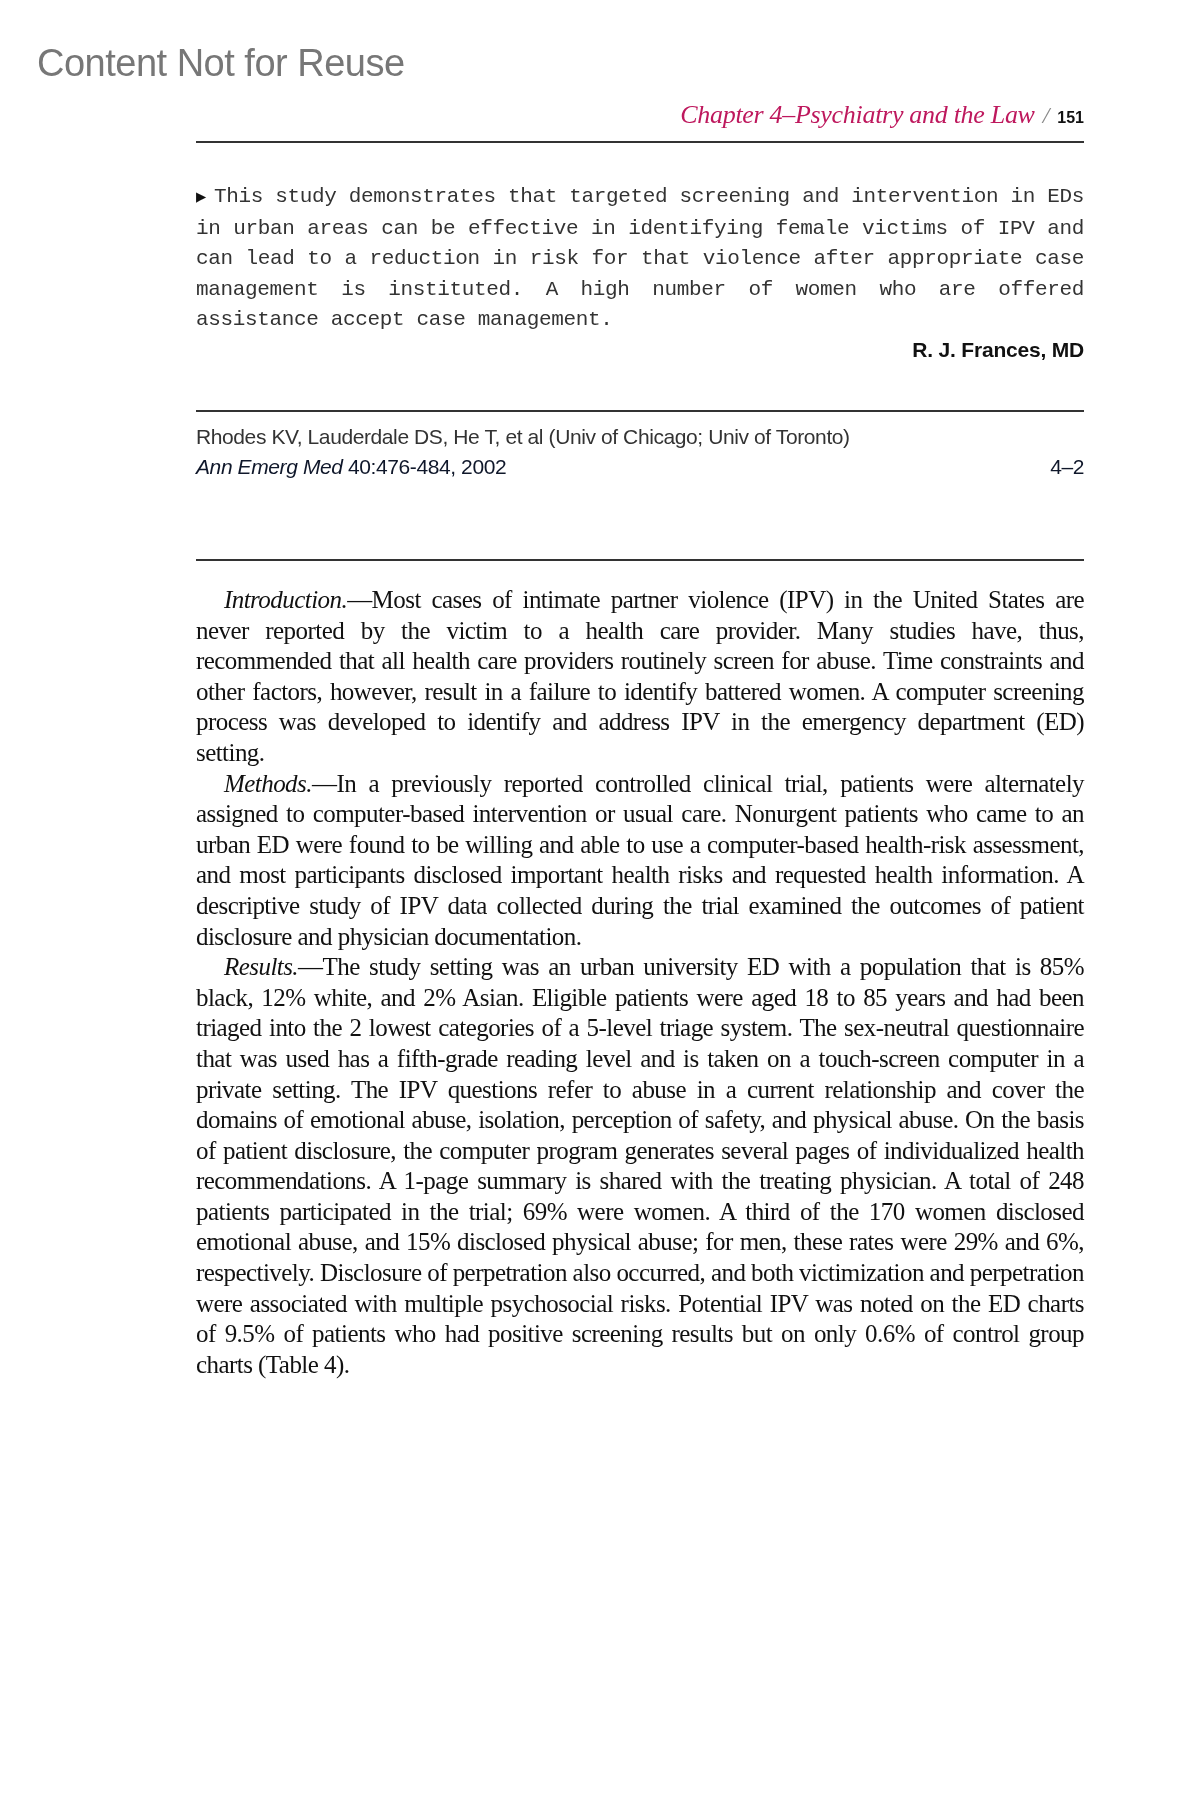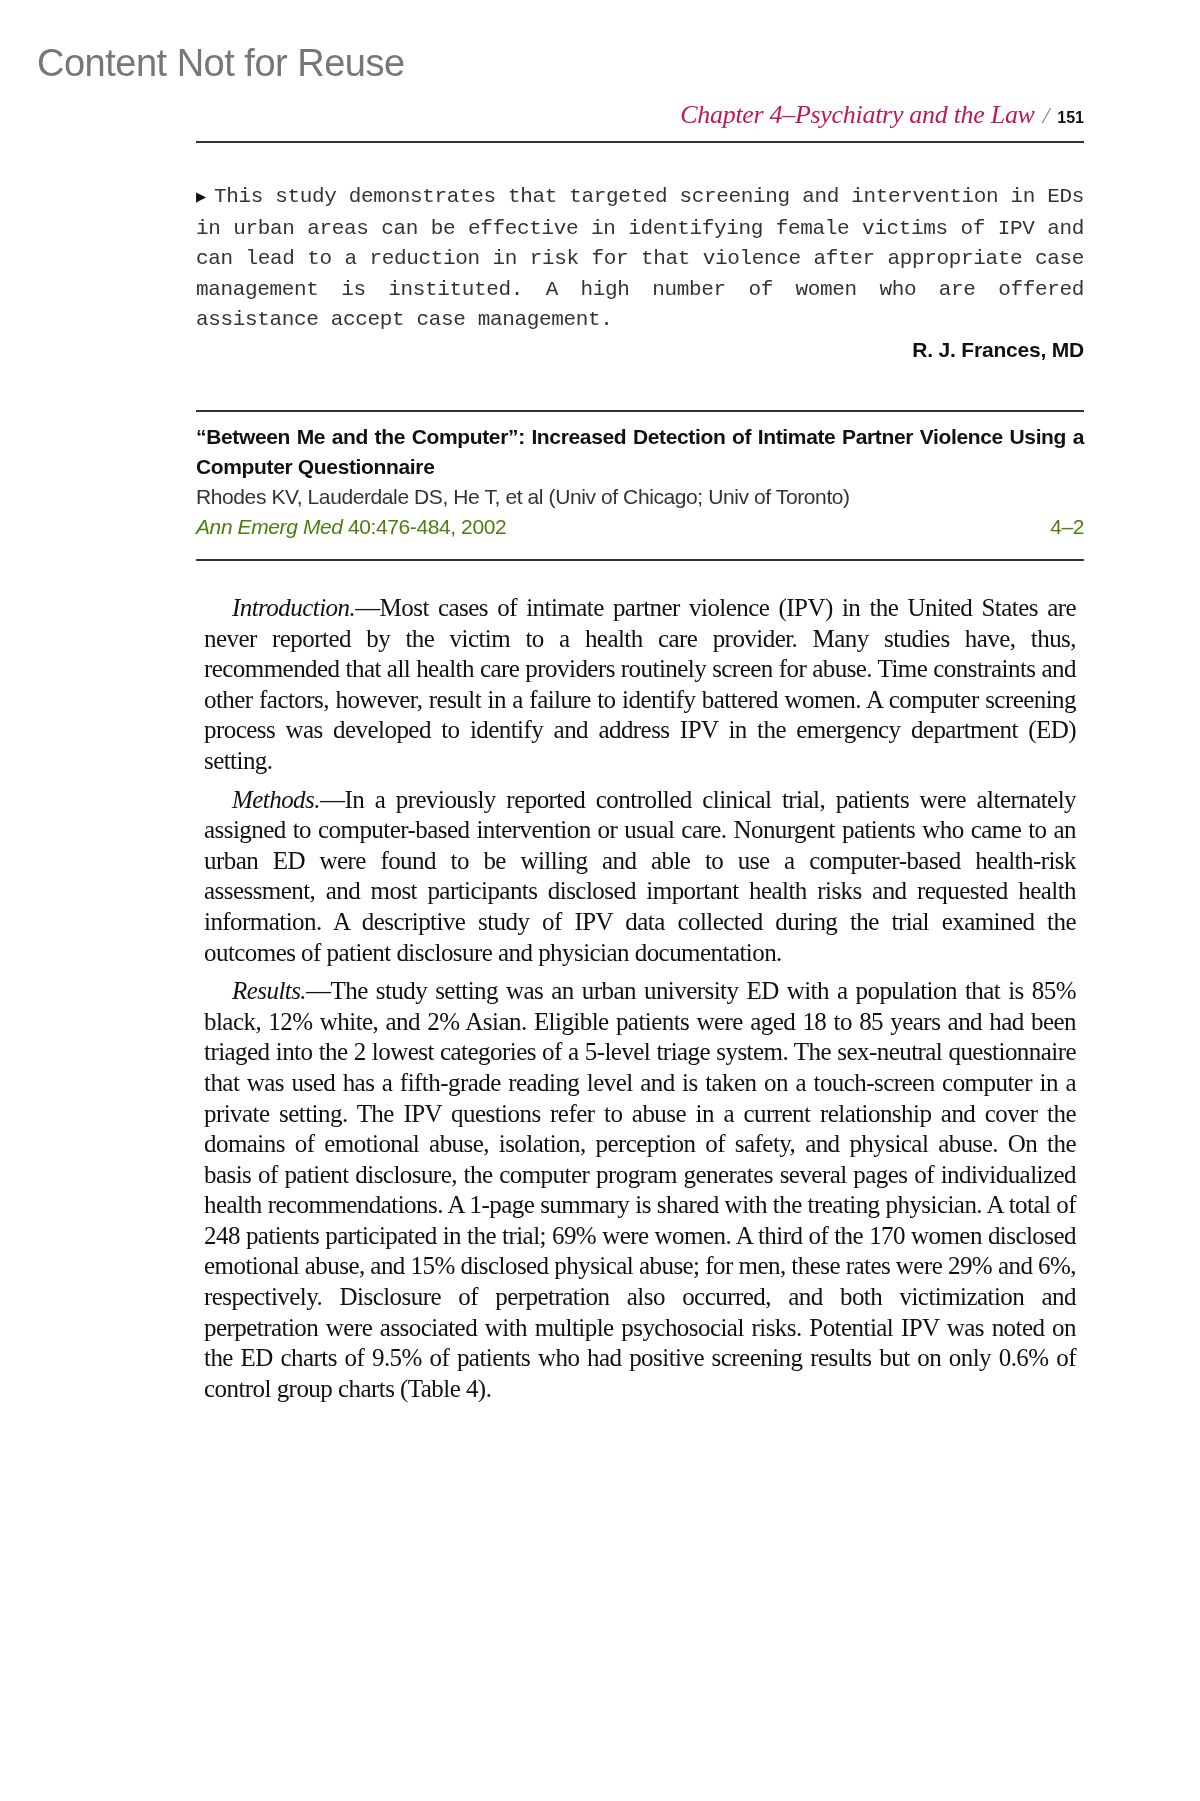--- a/index.html
+++ b/index.html
@@ -114,38 +114,38 @@
       font-size: 21px;
       line-height: 30px;
       color: #333;
       letter-spacing: -0.4px;
     }
     .citation .source-row {
       display: flex;
       justify-content: space-between;
       font-size: 21px;
       line-height: 30px;
-      color: #4d7c0f;
+      color: #0f172a;
       letter-spacing: -0.4px;
     }
     .citation .journal { font-style: italic; }
     .abstract {
       position: absolute;
       top: 585px;
       left: 0;
       width: 888px;
       font-family: "Liberation Serif", serif;
       font-size: 25px;
       line-height: 30.6px;
       color: #111;
       text-align: justify;
       letter-spacing: -0.55px;
     }
     .abstract p {
-      margin: 8px;
+      margin: 0;
       text-indent: 28px;
     }
     .abstract .label { font-style: italic; }
   </style>
 </head>
 <body>
 
 <div class="watermark">Content Not for Reuse</div>
 
 <div class="page">
@@ -155,21 +155,20 @@
   </div>
   <div class="rule r1"></div>
 
   <div class="comment">
     <span class="bullet">▶</span><span>This study demonstrates that targeted screening and intervention in EDs in urban areas can be effective in identifying female victims of IPV and can lead to a reduction in risk for that violence after appropriate case management is instituted. A high number of women who are offered assistance accept case management.</span>
   </div>
   <div class="signature">R. J. Frances, MD</div>
 
   <div class="rule r2"></div>
   <div class="citation">
-    <div class="title">“Between Me and the Computer”: Increased Detection of Intimate Partner Violence Using a Computer Questionnaire</div>
     <div class="authors">Rhodes KV, Lauderdale DS, He T, et al (Univ of Chicago; Univ of Toronto)</div>
     <div class="source-row">
       <span><span class="journal">Ann Emerg Med</span><span> 40:476-484, 2002</span></span>
       <span>4–2</span>
     </div>
   </div>
   <div class="rule r3"></div>
 
   <div class="abstract">
     <p><span class="label">Introduction.</span><span>—Most cases of intimate partner violence (IPV) in the United States are never reported by the victim to a health care provider. Many studies have, thus, recommended that all health care providers routinely screen for abuse. Time constraints and other factors, however, result in a failure to identify battered women. A computer screening process was developed to identify and address IPV in the emergency department (ED) setting.</span></p>

